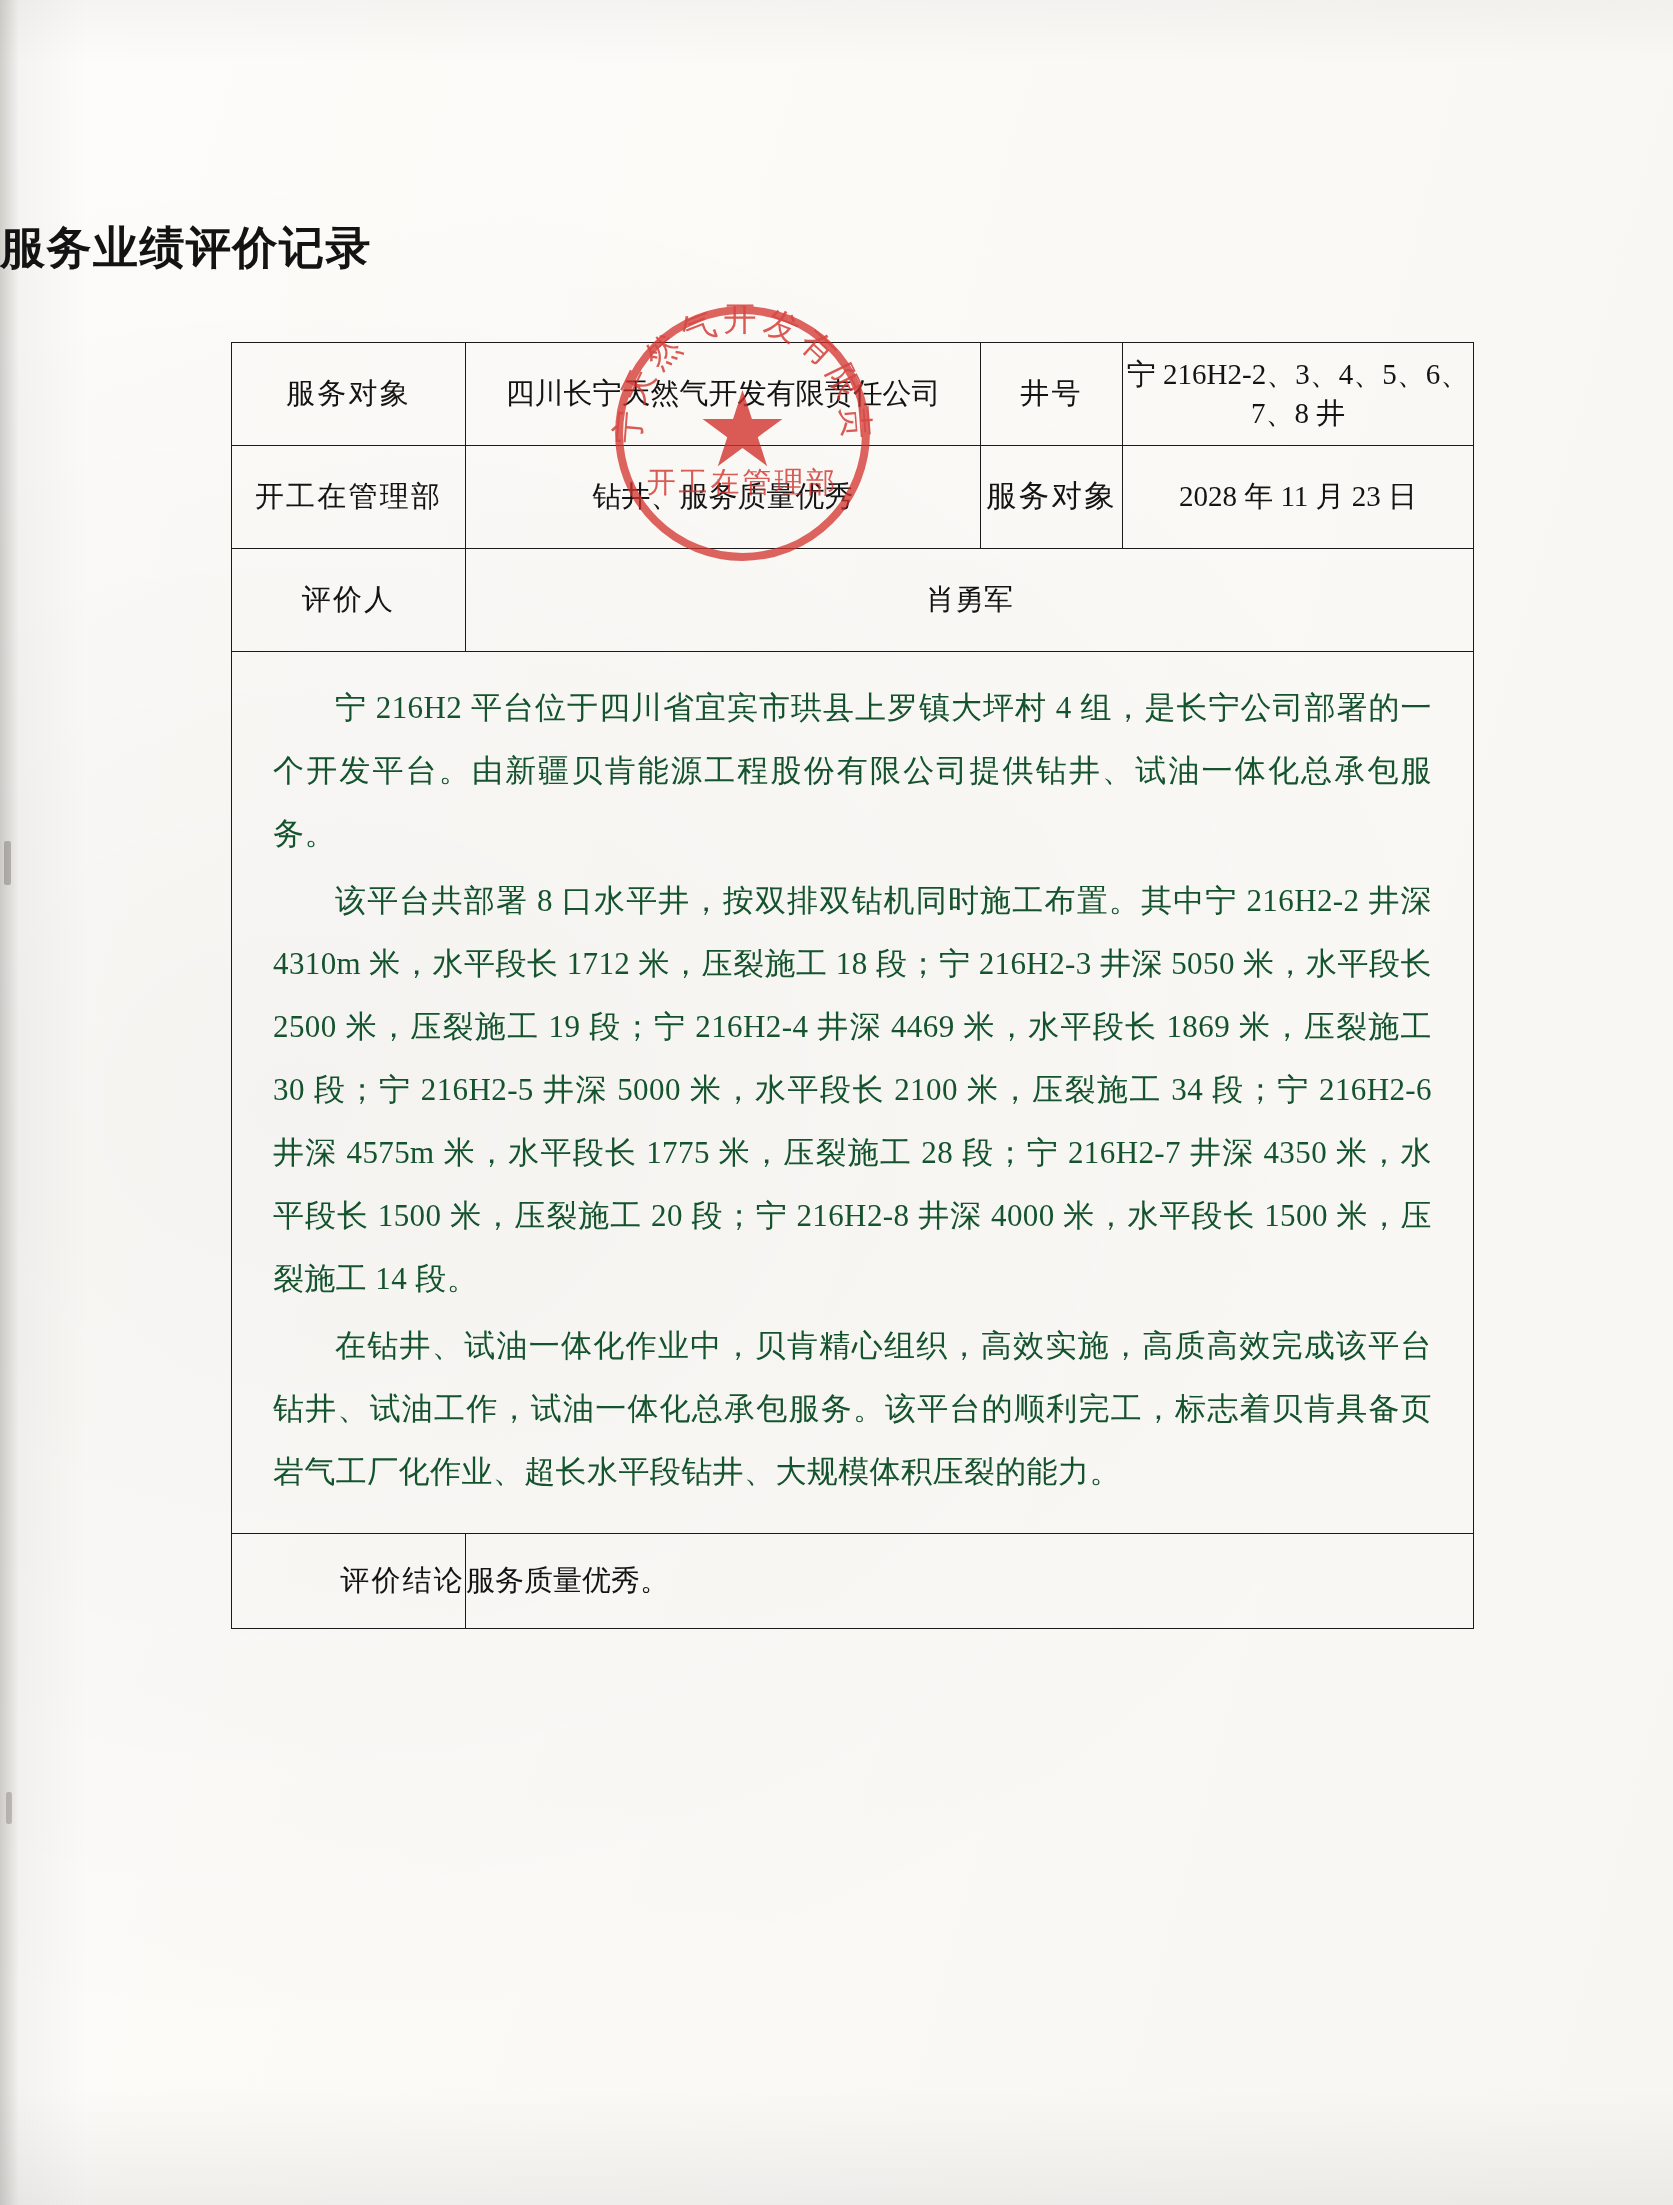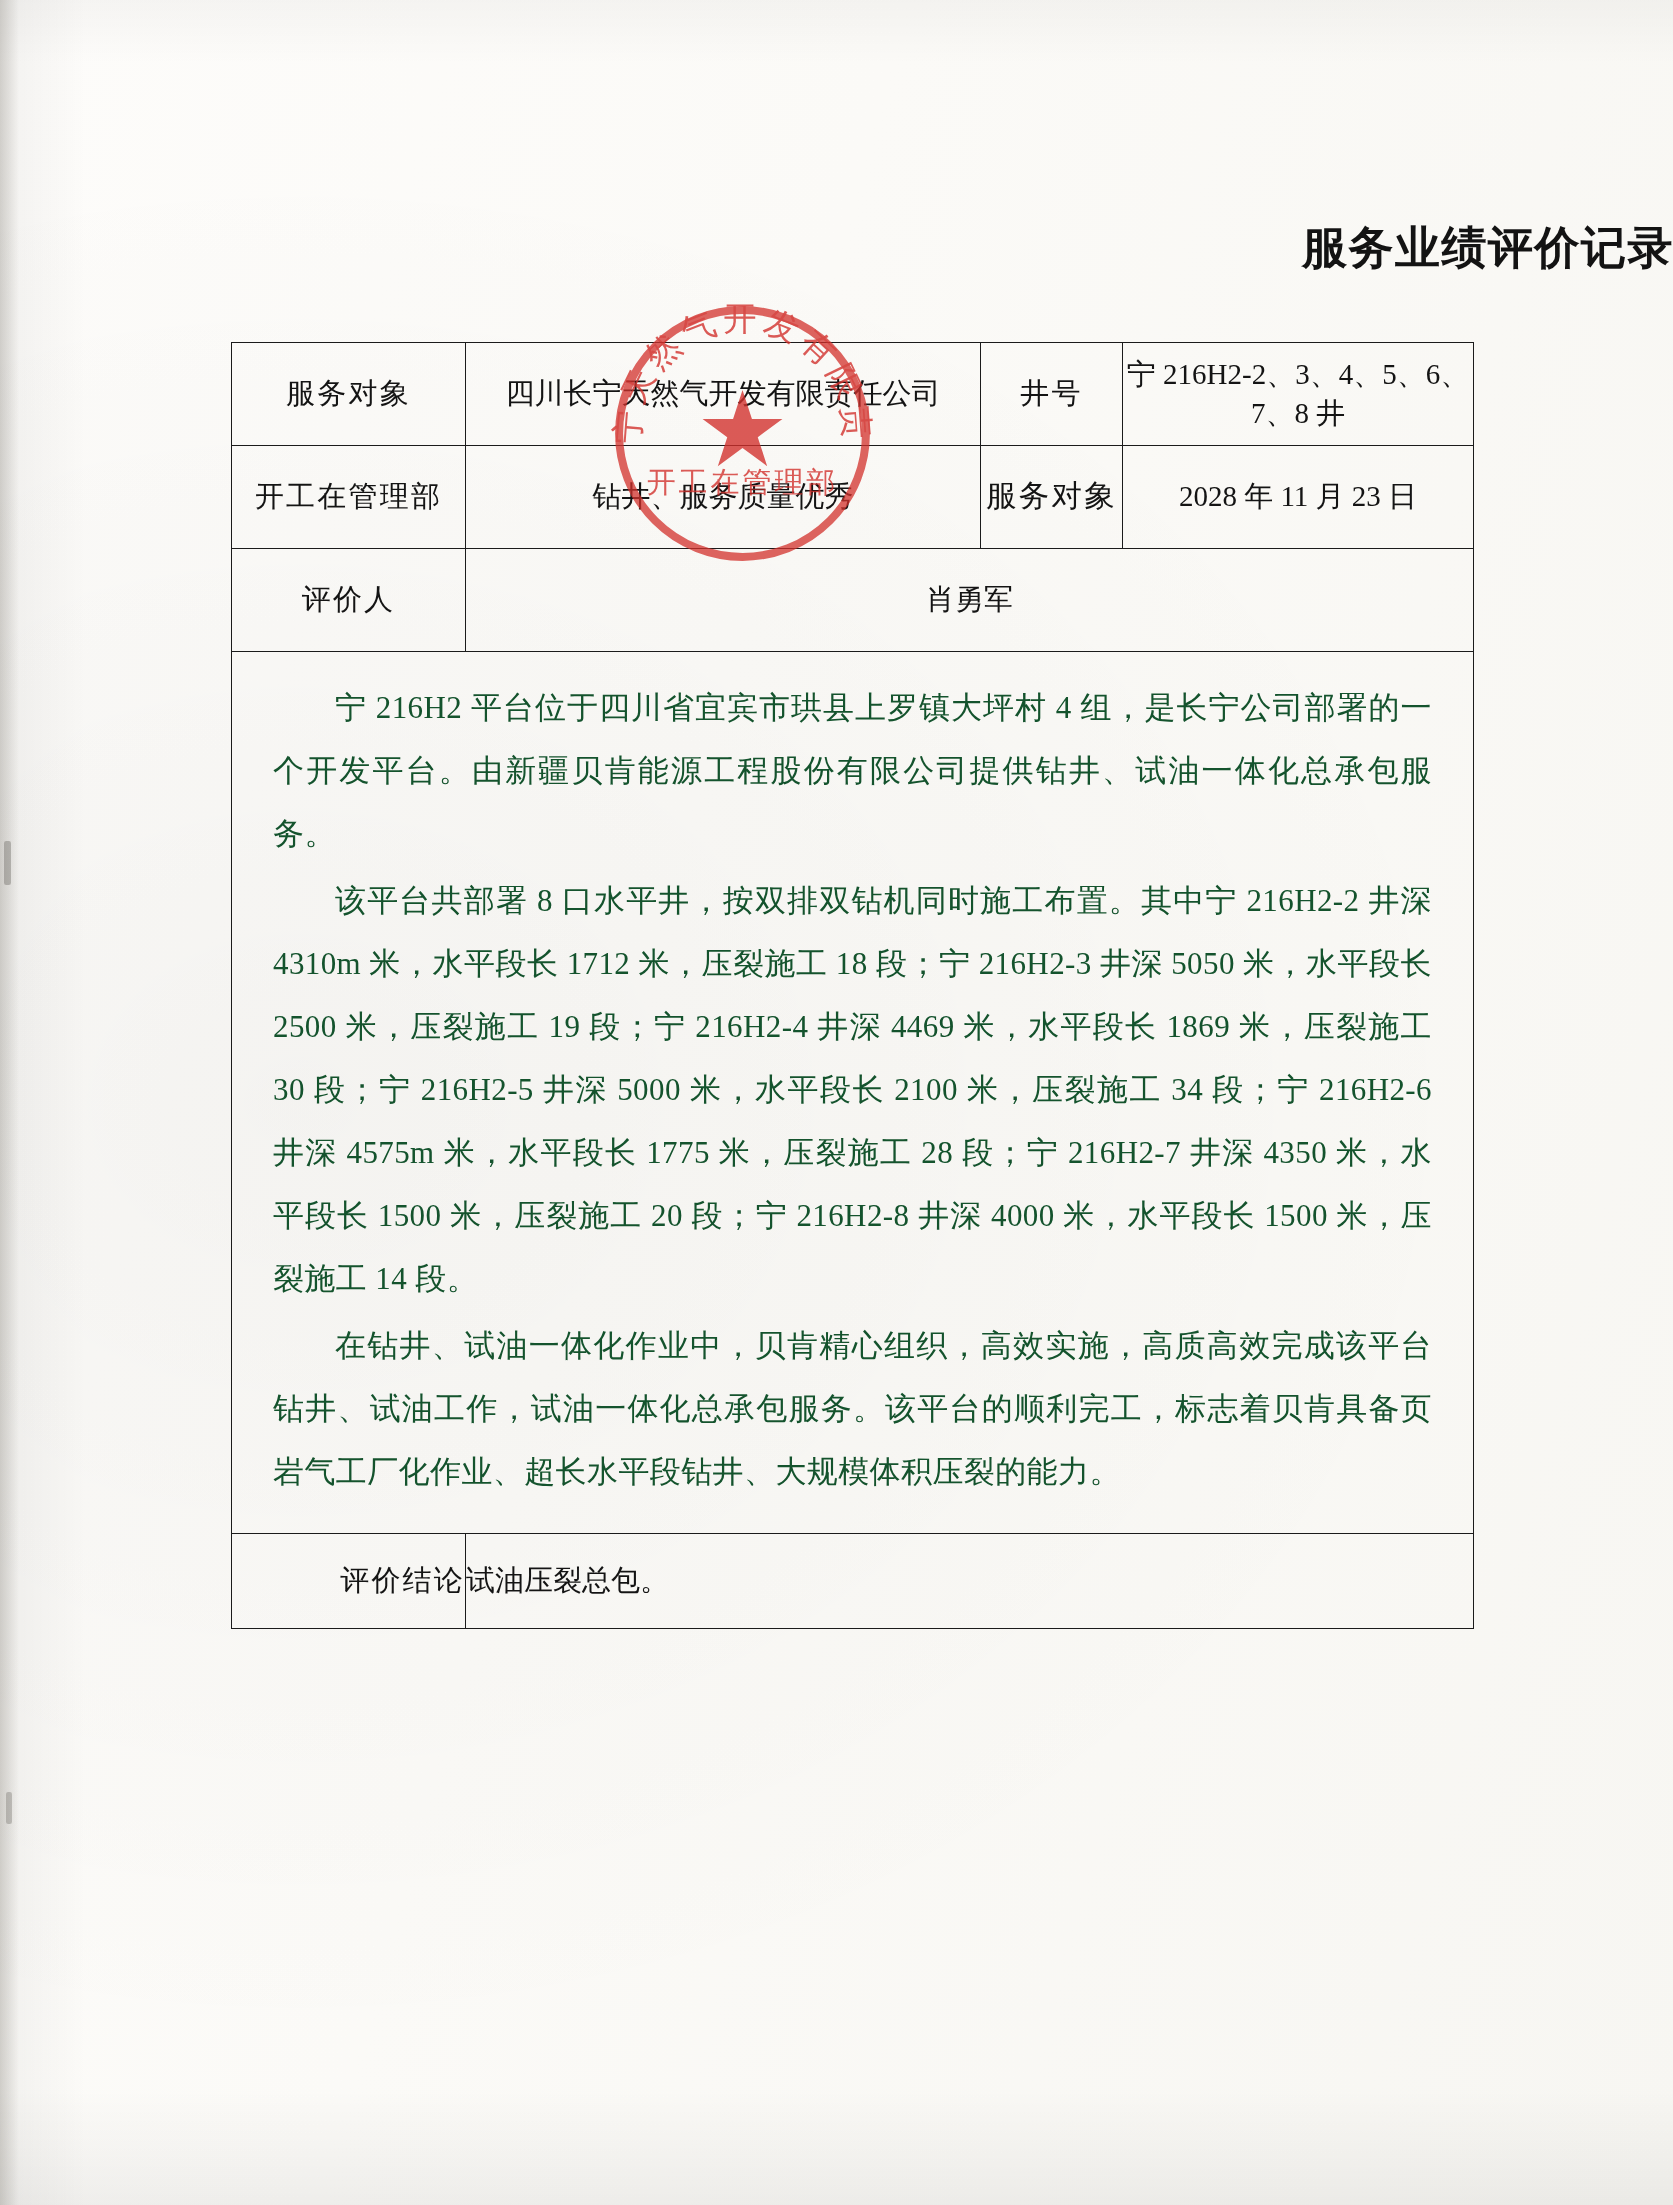--- a/index.html
+++ b/index.html
@@ -48,21 +48,21 @@
     left: 0; top: 0;
     width: 1674px;
     height: 2205px;
   }
 
   .title {
     position: absolute;
     left: 0;
     top: 218px;
     width: 1674px;
-    text-align: right;
+    text-align: left;
     font-size: 45px;
     font-weight: bold;
     letter-spacing: 1.5px;
     color: #131313;
     font-family: "Liberation Serif", "DejaVu Serif", serif;
   }
 
   table.main {
     position: absolute;
     left: 231px;
@@ -177,21 +177,21 @@
       </tr>
       <tr>
         <td class="body-cell" colspan="4">
           <p>宁 216H2 平台位于四川省宜宾市珙县上罗镇大坪村 4 组，是长宁公司部署的一个开发平台。由新疆贝肯能源工程股份有限公司提供钻井、试油一体化总承包服务。</p>
           <p>该平台共部署 8 口水平井，按双排双钻机同时施工布置。其中宁 216H2-2 井深 4310m 米，水平段长 1712 米，压裂施工 18 段；宁 216H2-3 井深 5050 米，水平段长 2500 米，压裂施工 19 段；宁 216H2-4 井深 4469 米，水平段长 1869 米，压裂施工 30 段；宁 216H2-5 井深 5000 米，水平段长 2100 米，压裂施工 34 段；宁 216H2-6 井深 4575m 米，水平段长 1775 米，压裂施工 28 段；宁 216H2-7 井深 4350 米，水平段长 1500 米，压裂施工 20 段；宁 216H2-8 井深 4000 米，水平段长 1500 米，压裂施工 14 段。</p>
           <p>在钻井、试油一体化作业中，贝肯精心组织，高效实施，高质高效完成该平台钻井、试油工作，试油一体化总承包服务。该平台的顺利完工，标志着贝肯具备页岩气工厂化作业、超长水平段钻井、大规模体积压裂的能力。</p>
         </td>
       </tr>
       <tr>
         <td class="concl-label">评价结论</td>
-        <td class="concl-value" colspan="3">试油压裂总包。</td>
+        <td class="concl-value" colspan="3">服务质量优秀。</td>
       </tr>
     </tbody>
   </table>
 
   <div class="stamp">
     <svg width="273" height="273" viewBox="0 0 376 376" xmlns="http://www.w3.org/2000/svg">
       <defs>
         <path id="arcTop" d="M 46,188 A 142,142 0 0 1 330,188" fill="none"></path>
         <path id="arcBottom" d="M 66,188 A 122,122 0 0 0 310,188" fill="none"></path>
       </defs>

